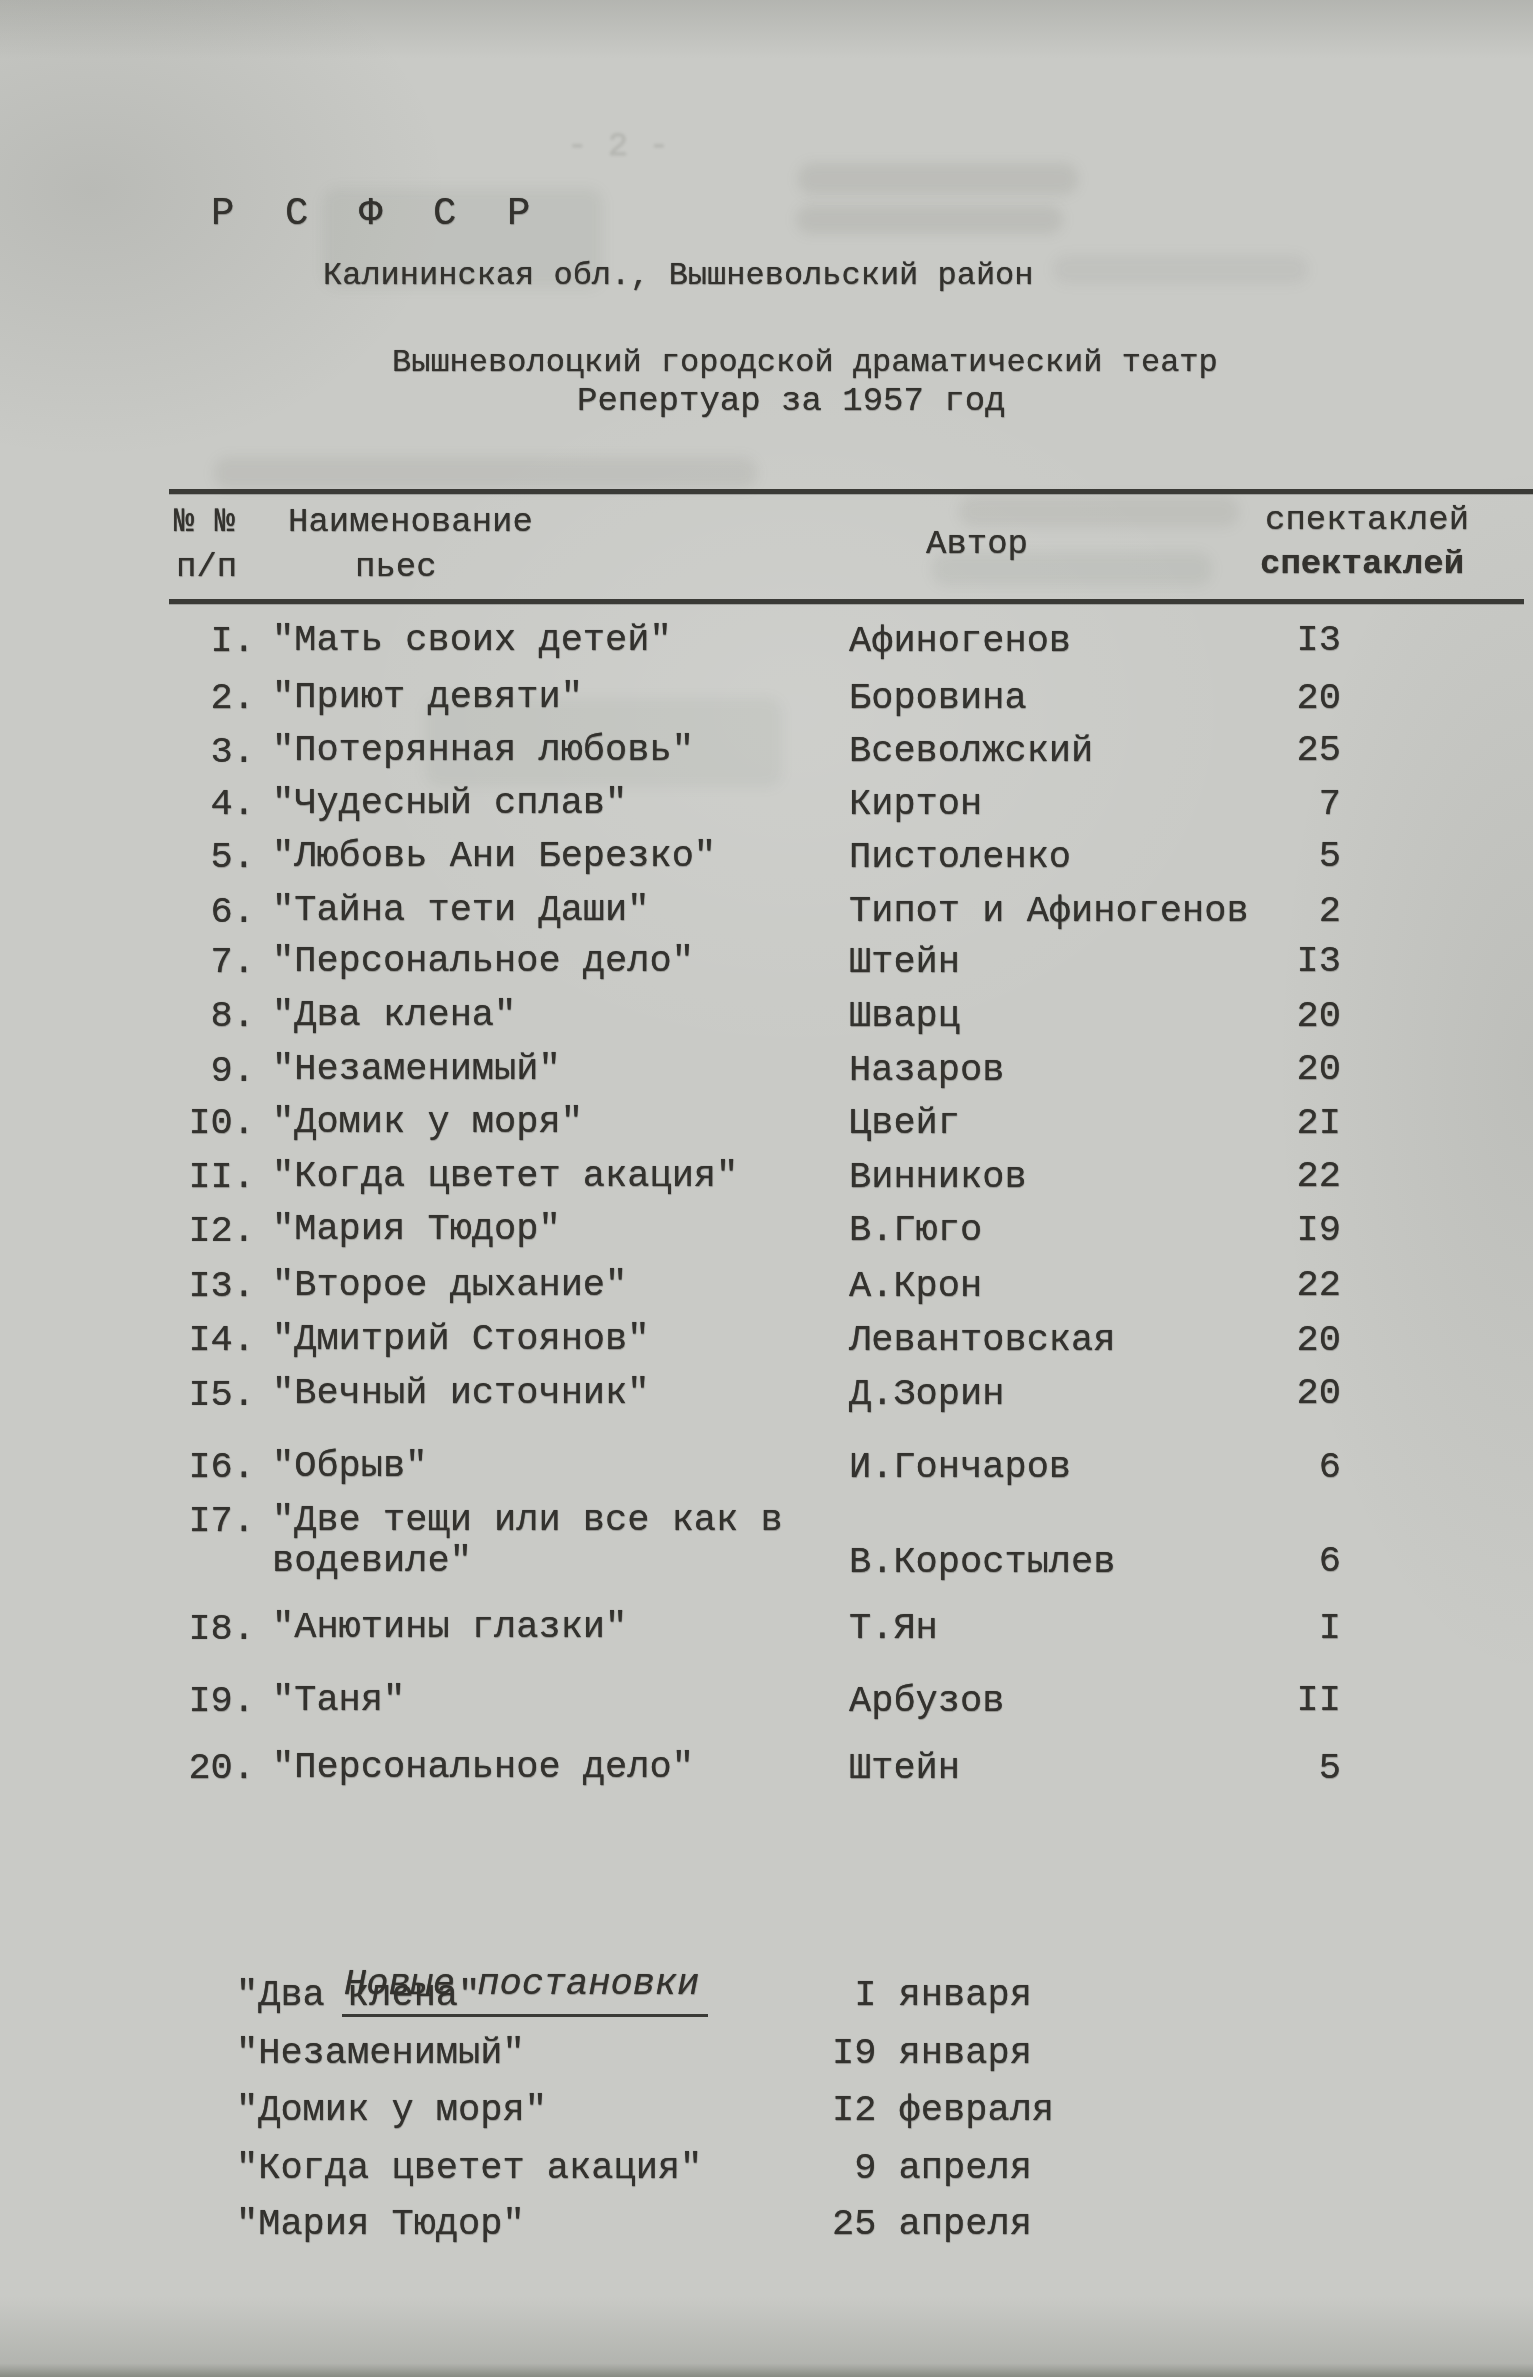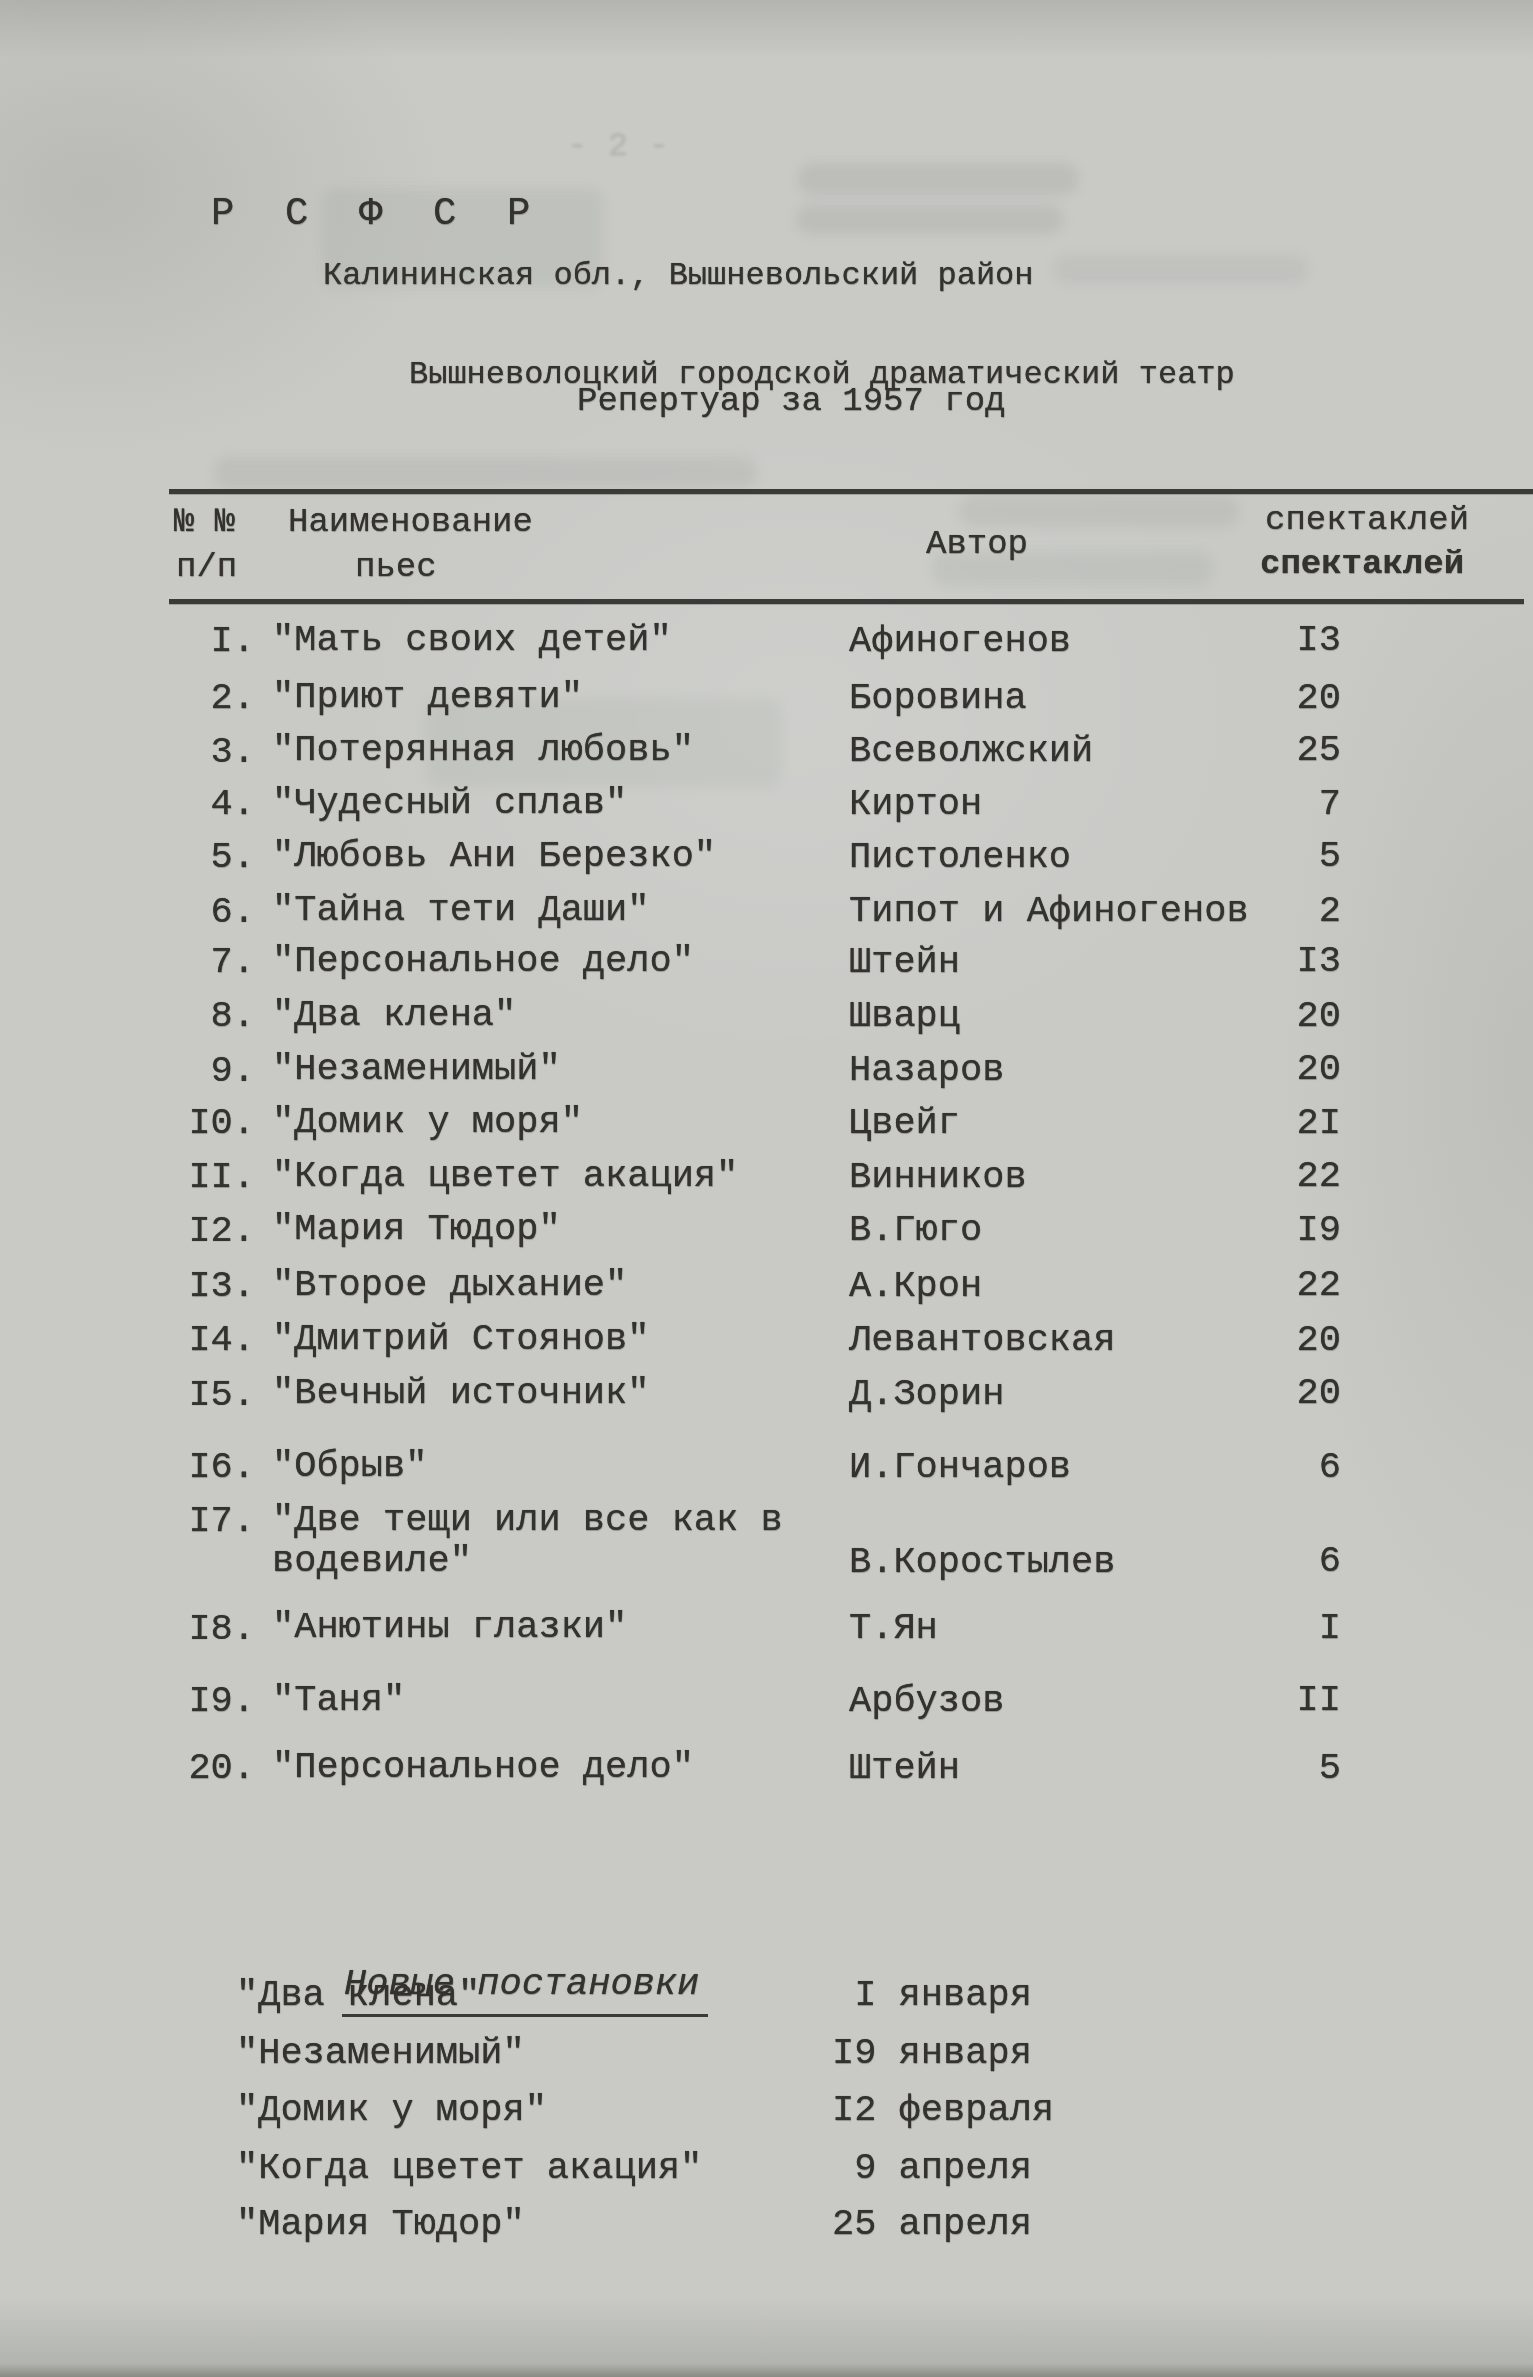--- a/index.html
+++ b/index.html
@@ -25,21 +25,21 @@
     position:absolute;height:5.1px;background:#3a3a36;
     filter:blur(0.5px);
     box-shadow:0 0.8px 0 rgba(58,58,54,0.35);
   }
   .hdr{font-size:34px;}
   .small-hdr{font-size:32px;}
 
   
   #republic{left:211px;top:192px;font-size:39px;letter-spacing:13.6px;}
   #region-line{left:323px;top:257px;}
-  #theatre-line{left:392px;top:356px;margin-left:17px;}
+  #theatre-line{left:392px;top:344px;}
   #doc-title{left:577px;top:382px;font-size:34px;}
 
   
   #rule-top{left:169px;top:489px;width:1364px;}
   #rule-mid{left:169px;top:599px;width:1355px;}
 
   
   #col-num-1{left:174px;top:503px;}
   #col-num-2{left:176px;top:548px;}
   #col-title-1{left:288px;top:503px;}

